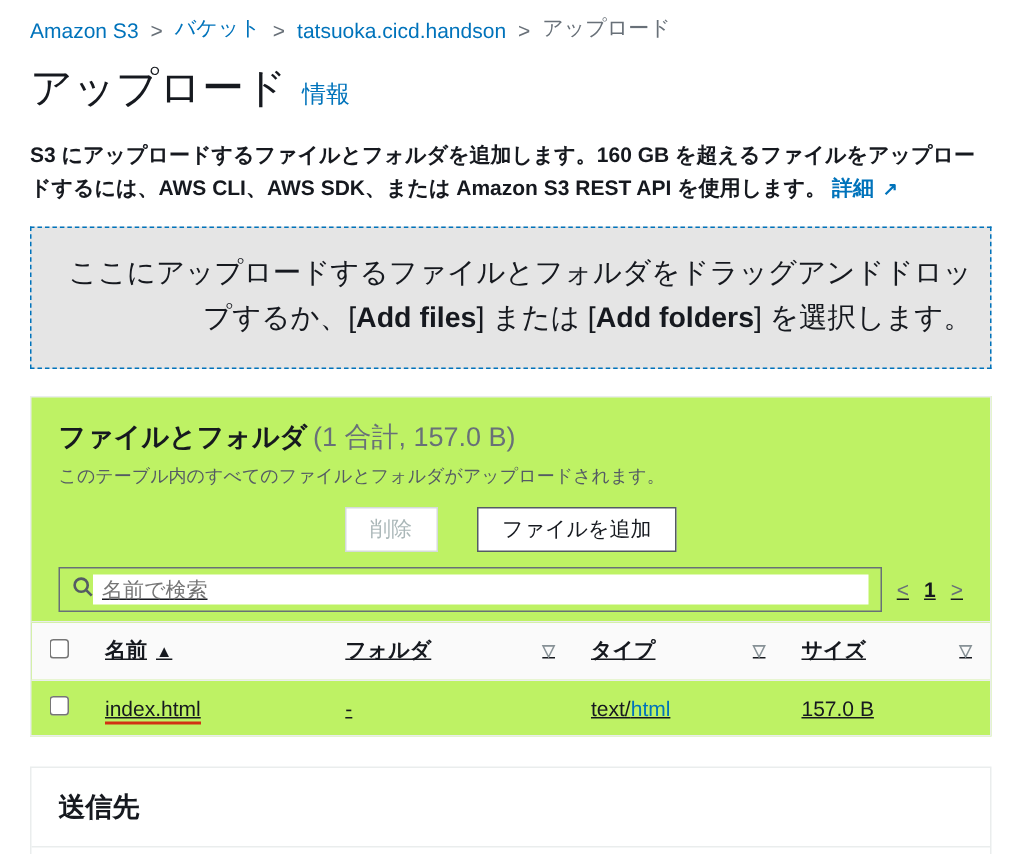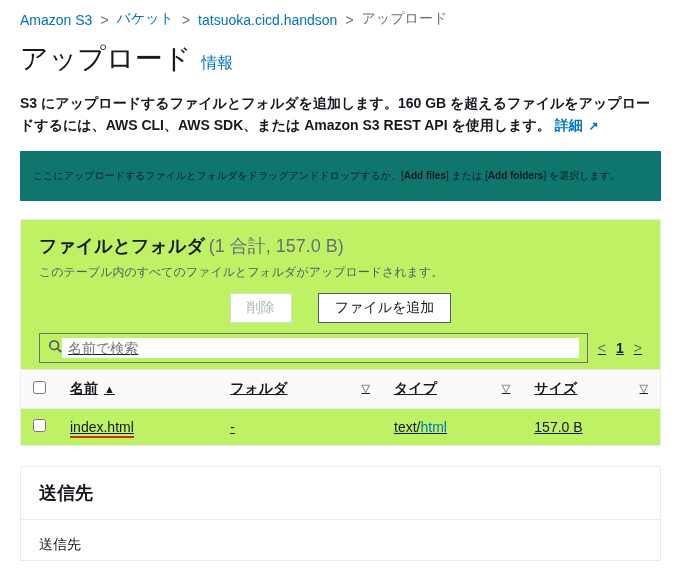--- a/index.html
+++ b/index.html
@@ -9,21 +9,21 @@
   .breadcrumb { padding: 10px 20px 4px; font-size: 14px; color: #687078; display: flex; align-items: flex-end; flex-wrap: wrap; gap: 4px; }
   .breadcrumb .sep { margin: 0 4px; color: #687078; }
 
   .page-header { padding: 8px 20px 14px; display: flex; align-items: baseline; gap: 10px; }
   .page-header h1 { font-size: 28px; font-weight: 400; color: #16191f; }
   .page-header .info-link { font-size: 16px; }
 
   .description { padding: 0 20px 14px; font-size: 14px; line-height: 1.6; color: #16191f; font-weight: bold; }
   .description .ext-icon { font-size: 12px; margin-left: 2px; }
 
-  .dropzone { margin: 0 20px 18px; border: 1px dashed #0073bb; background: #0f766e; padding: 16px 12px; text-align: left; font-size: 10px; color: #16191f; line-height: 1.6; }
+  .dropzone { margin: 0 20px 18px; border: 1px dashed #0073bb; background: #e5e5e5; padding: 16px 12px; text-align: right; font-size: 19px; color: #16191f; line-height: 1.6; }
   .dropzone b { font-weight: 700; }
 
   .panel { margin: 0 20px 20px; border: 1px solid #eaeded; background: #bef264; }
   .panel-header { padding: 14px 18px 6px; }
   .panel-header h2 { font-size: 18px; font-weight: 700; display: inline; }
   .panel-header .counter { font-weight: 400; color: #687078; font-size: 18px; }
   .panel-subtext { padding: 0 18px 12px; font-size: 12px; color: #545b64; }
 
   .toolbar { padding: 0 18px 10px; display: flex; gap: 26px; align-items: center; justify-content: center; }
   .btn { border: 1px solid #545b64; background: #fff; padding: 5px 16px; font-size: 14px; cursor: pointer; color: #16191f; }

